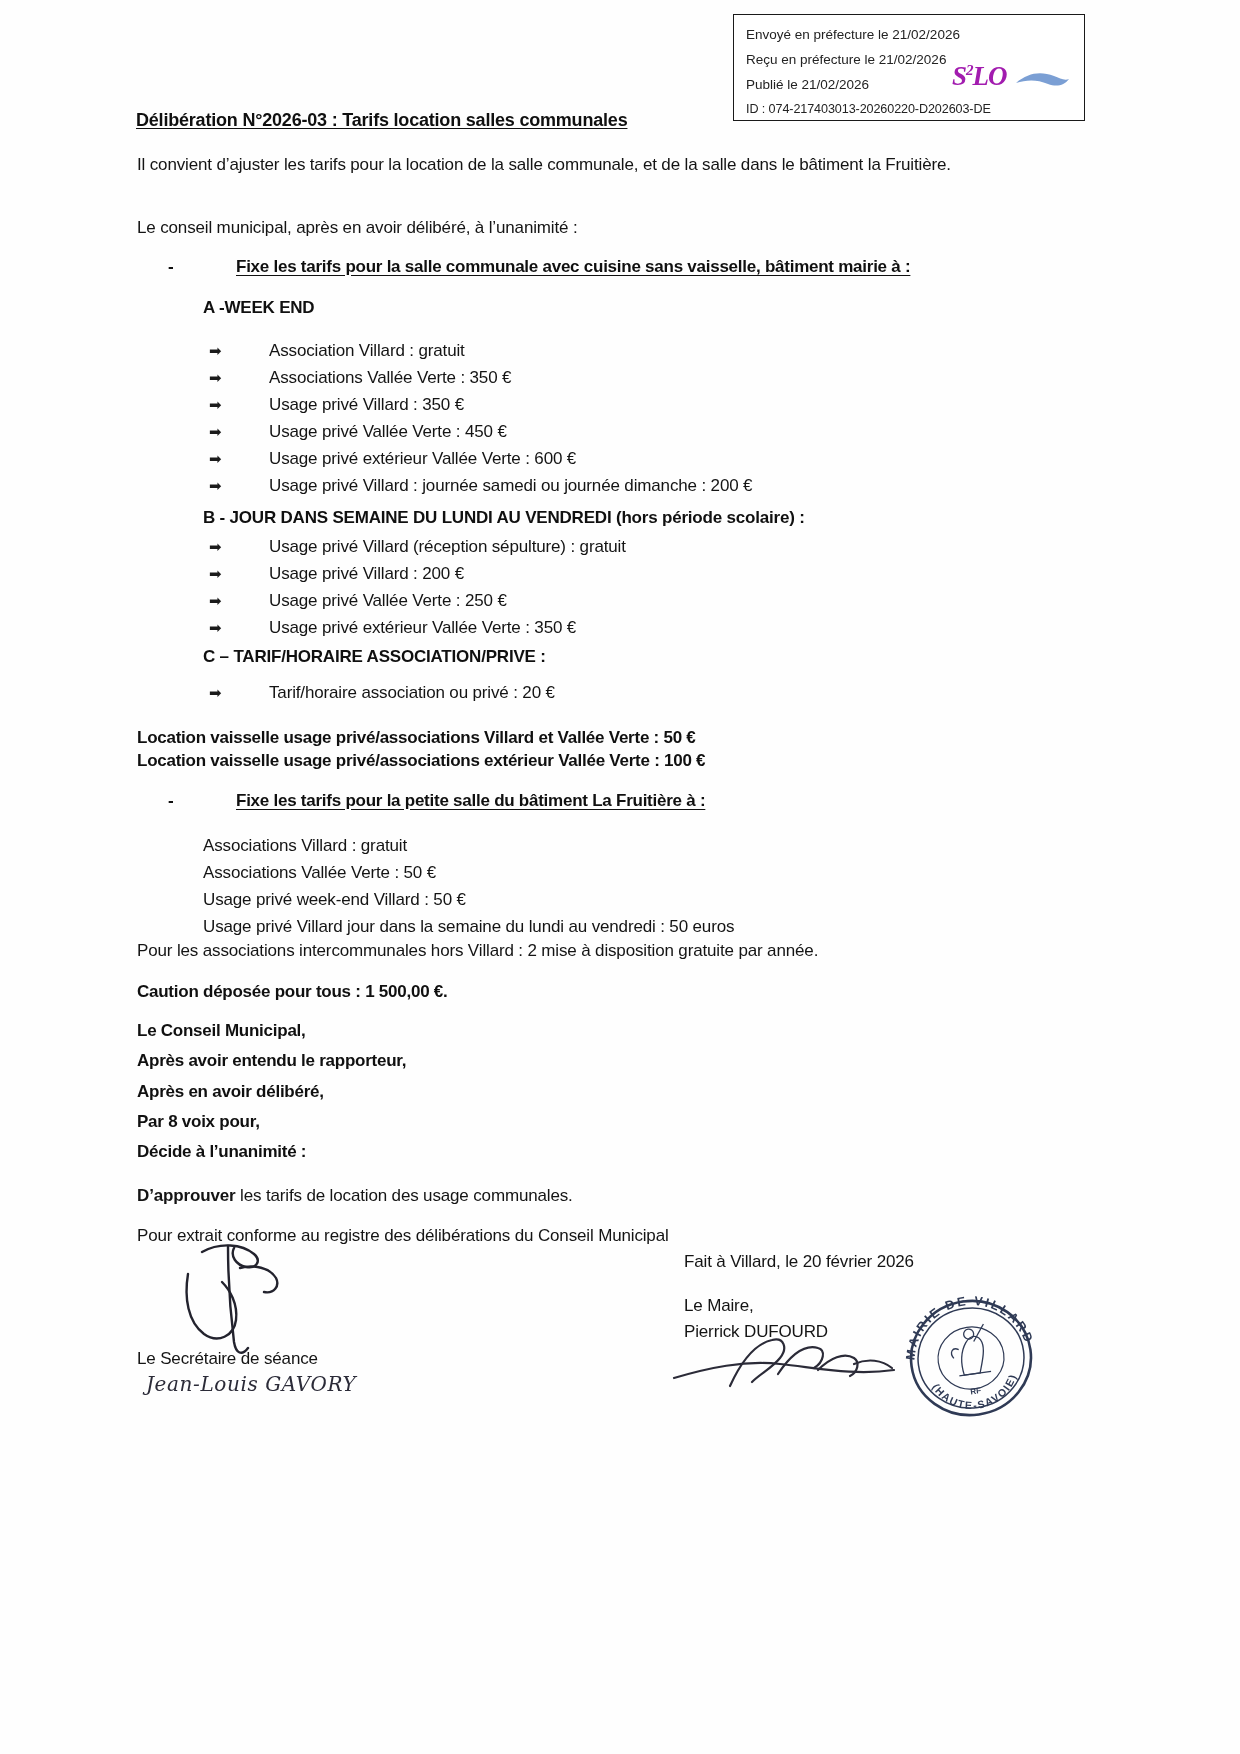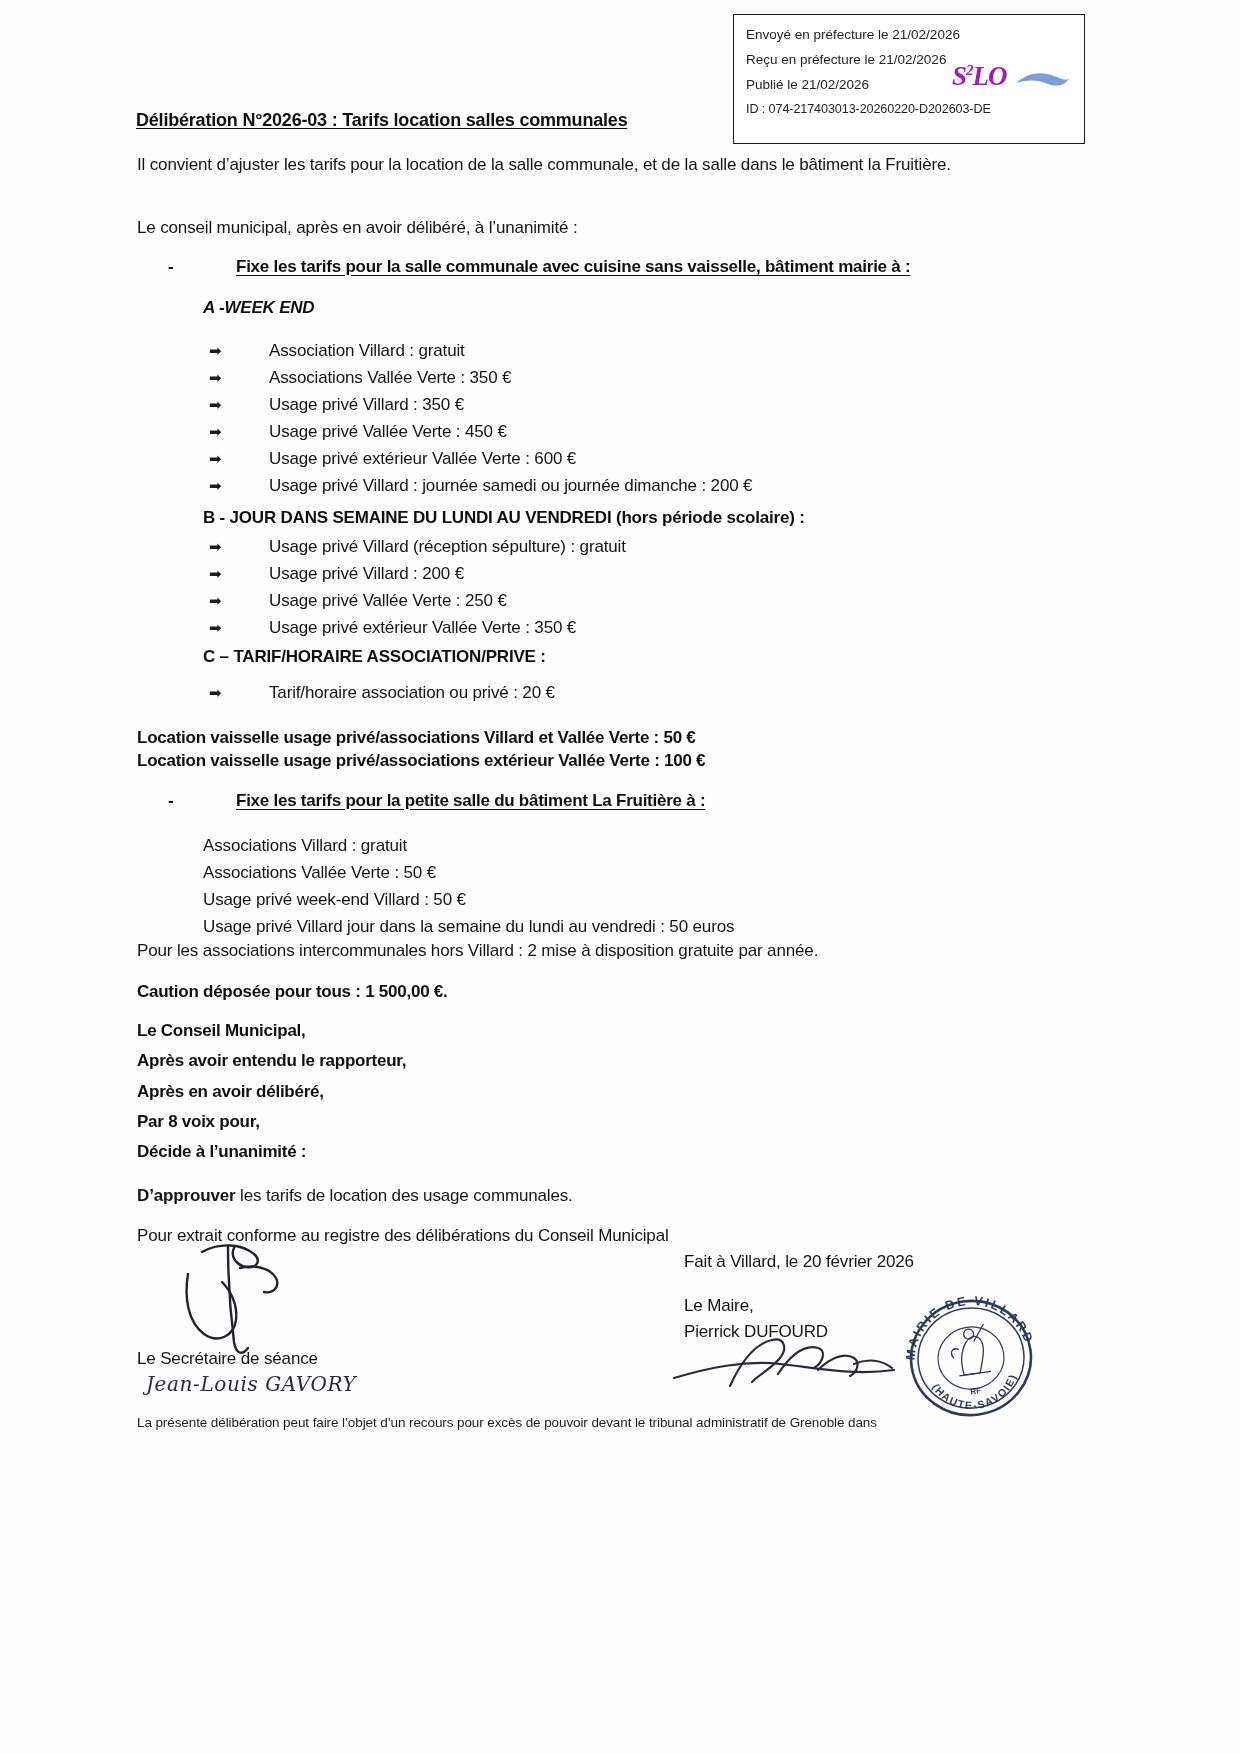--- a/index.html
+++ b/index.html
@@ -6,21 +6,21 @@
   html,body{margin:0;padding:0;background:#ffffff;}
   body{
     width:1240px;height:1754px;position:relative;overflow:hidden;
     font-family:"Liberation Sans","DejaVu Sans",sans-serif;
     color:#111;
   }
   .page{position:absolute;inset:0;background:#fefefe;}
 
   
   .prefbox{
-    position:absolute;left:733px;top:14px;width:352px;height:130px;
+    position:absolute;left:733px;top:14px;width:352px;height:107px;
     border:1.6px solid #1a1a1a;background:#fff;box-sizing:border-box;
     padding:7px 0 0 12px;
   }
   .prefbox .pline{
     font-family:"Liberation Sans",sans-serif;
     font-size:13.5px;color:#232323;line-height:25px;white-space:nowrap;
   }
   .prefbox .pline.id{font-size:12.6px;letter-spacing:-0.1px;}
   .slo{
     position:absolute;right:12px;top:44px;width:120px;height:44px;
@@ -127,21 +127,21 @@
     </div>
 
     <p class="body b-intro">Il convient d’ajuster les tarifs pour la location de la salle communale, et de la salle dans le bâtiment la Fruitière.</p>
     <p class="body b-conseil">Le conseil municipal, après en avoir délibéré, à l’unanimité :</p>
 
     <div class="dashitem" style="left:168px;top:257px;">
       <span class="dash">-</span>
       <span class="txt">Fixe les tarifs pour la salle communale avec cuisine sans vaisselle, bâtiment mairie à :</span>
     </div>
 
-    <div class="secthead" style="left:203px;top:298px;font-style:italic;">A -WEEK END</div>
+    <div class="secthead" style="left:203px;top:298px;">A -WEEK END</div>
     <ul class="arrows" style="left:203px;top:337px;">
       <li><span class="arw">➡</span><span>Association Villard : gratuit</span></li>
       <li><span class="arw">➡</span><span>Associations Vallée Verte : 350 €</span></li>
       <li><span class="arw">➡</span><span>Usage privé Villard : 350 €</span></li>
       <li><span class="arw">➡</span><span>Usage privé Vallée Verte : 450 €</span></li>
       <li><span class="arw">➡</span><span>Usage privé extérieur Vallée Verte : 600 €</span></li>
       <li><span class="arw">➡</span><span>Usage privé Villard : journée samedi ou journée dimanche : 200 €</span></li>
     </ul>
 
     <div class="secthead" style="left:203px;top:494px;margin-top:14px;">B - JOUR DANS SEMAINE DU LUNDI AU VENDREDI (hors période scolaire) :</div>
@@ -236,16 +236,15 @@
           <path d="M69 92 L101 92"></path>
           <path d="M88 60 L100 44"></path>
           <path d="M72 66 C66 62, 62 68, 66 74"></path>
         </g>
         <text x="83" y="112" font-family="'Liberation Sans',sans-serif" font-size="8" font-weight="bold" fill="#2f3a55" text-anchor="middle">RF</text>
       </g>
     </svg>
   </div>
 
   <div class="footer">
-    <div>La présente délibération peut faire l’objet d’un recours pour excès de pouvoir devant le tribunal administratif de Grenoble dans</div>
   </div>
 
 </div>
 
 </body></html>

